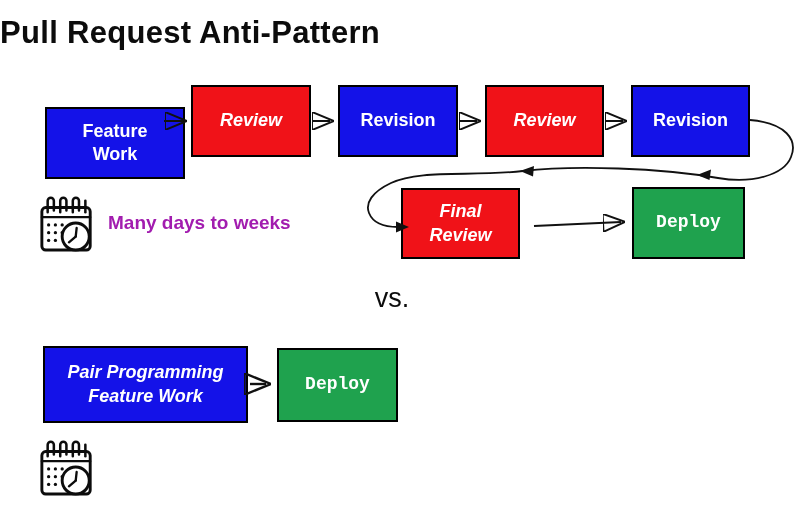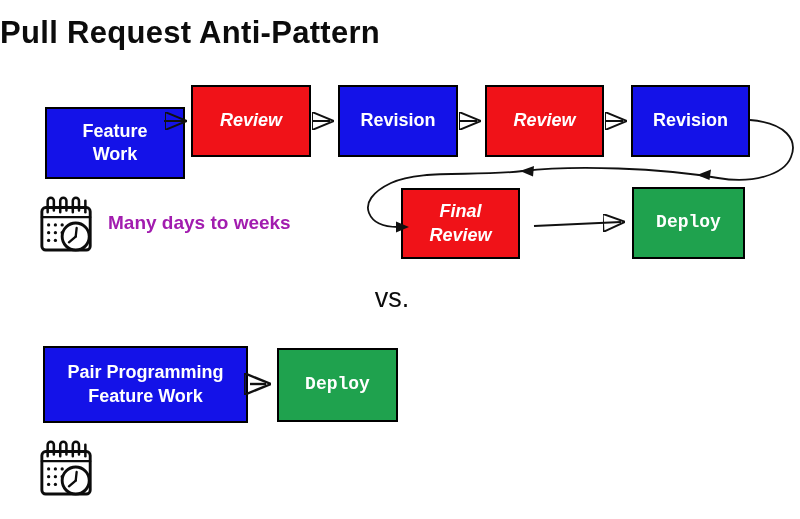--- a/index.html
+++ b/index.html
@@ -77,21 +77,21 @@
       </g>
       <circle cx="39" cy="47" r="14" fill="#ffffff" stroke-width="3"></circle>
       <line x1="39" y1="47" x2="40" y2="38" stroke-width="2.4"></line>
       <line x1="39" y1="47" x2="32" y2="53" stroke-width="2.4"></line>
     </svg>
     <span>Many days to weeks</span>
   </div>
 
   <div class="vs">vs.</div>
 
-  <div class="node blue" style="left:43px; top:346px; width:205px; height:77px;">Pair Programming
+  <div class="node blue" style="left:43px; top:346px; width:205px; height:77px;font-style:italic;">Pair Programming
 Feature Work</div>
   <div class="node green" style="left:277px; top:348px; width:121px; height:74px;">Deploy</div>
 
   <div class="duration" style="left:38px; top:434px; height:66px;">
     <svg width="58" height="64" viewBox="0 0 60 66" stroke="#0c0c0c" fill="none" stroke-linecap="round" stroke-linejoin="round">
       <rect x="4" y="17" width="50" height="44" rx="4" stroke-width="3"></rect>
       <line x1="4" y1="27" x2="54" y2="27" stroke-width="2.4"></line>
       <path d="M10 22 V10 a3.2 3.2 0 0 1 6.4 0 V20" stroke-width="2.6"></path>
       <path d="M23 22 V10 a3.2 3.2 0 0 1 6.4 0 V20" stroke-width="2.6"></path>
       <path d="M36 22 V10 a3.2 3.2 0 0 1 6.4 0 V20" stroke-width="2.6"></path>

